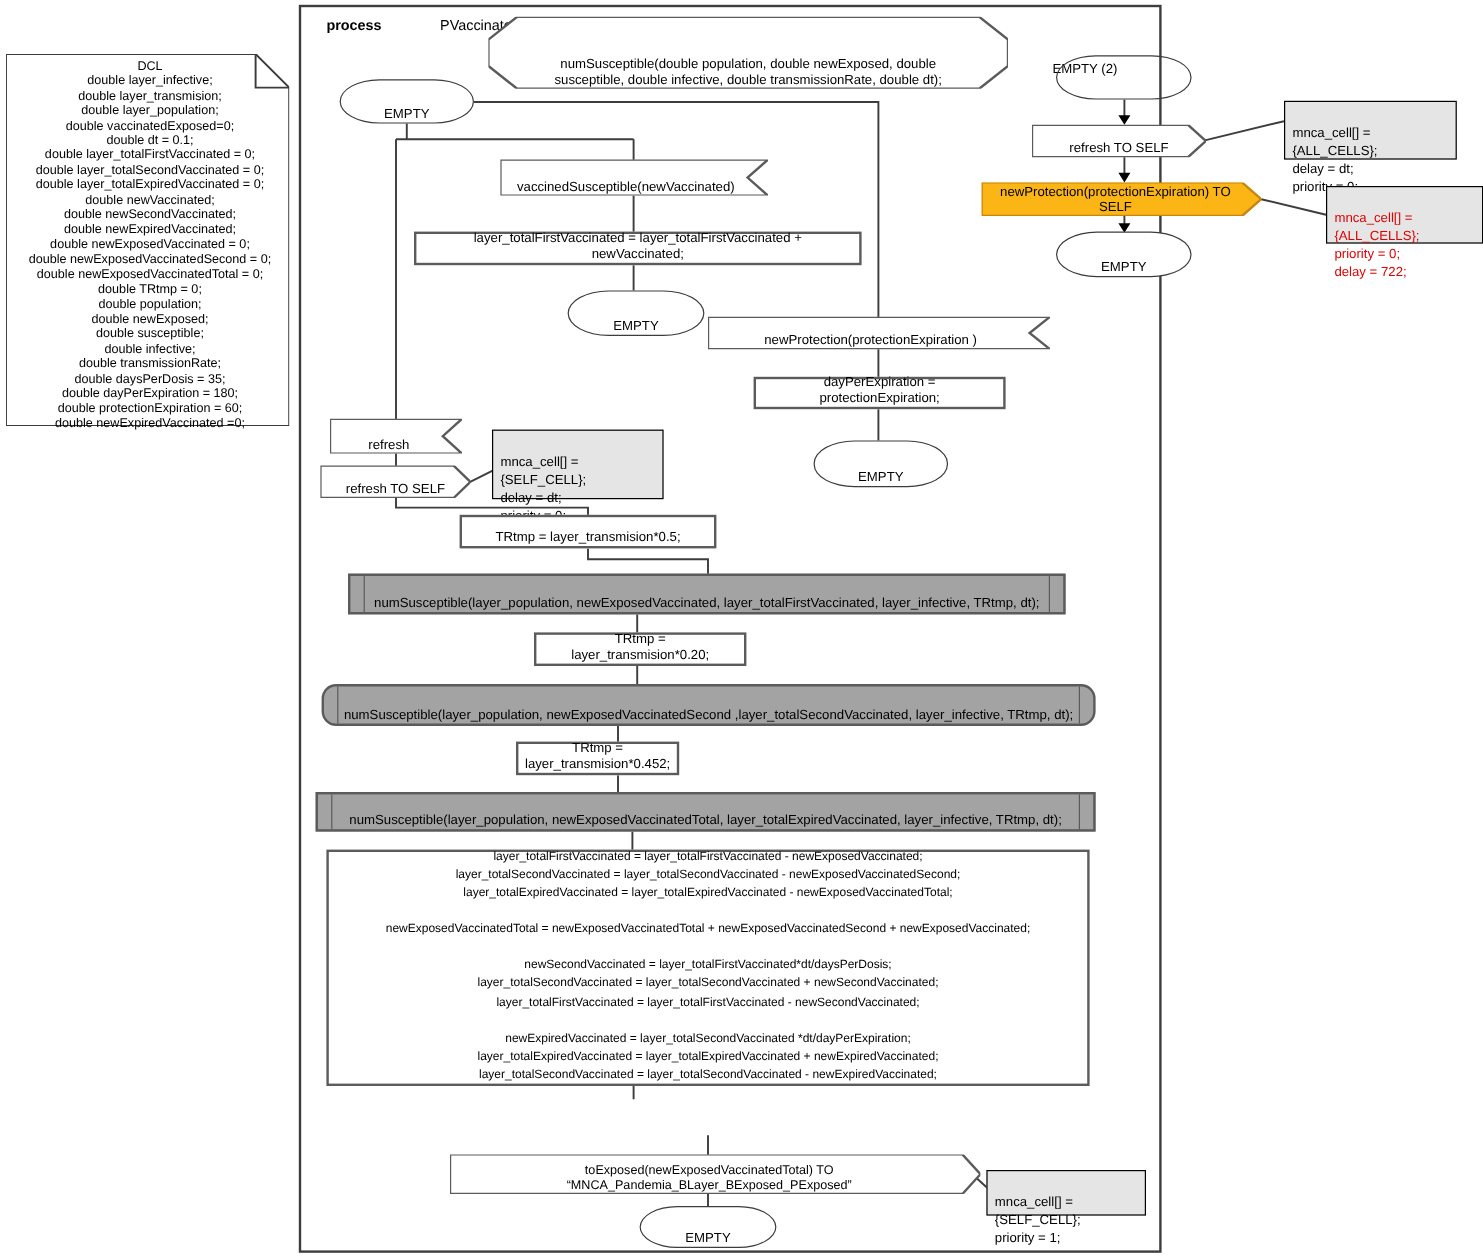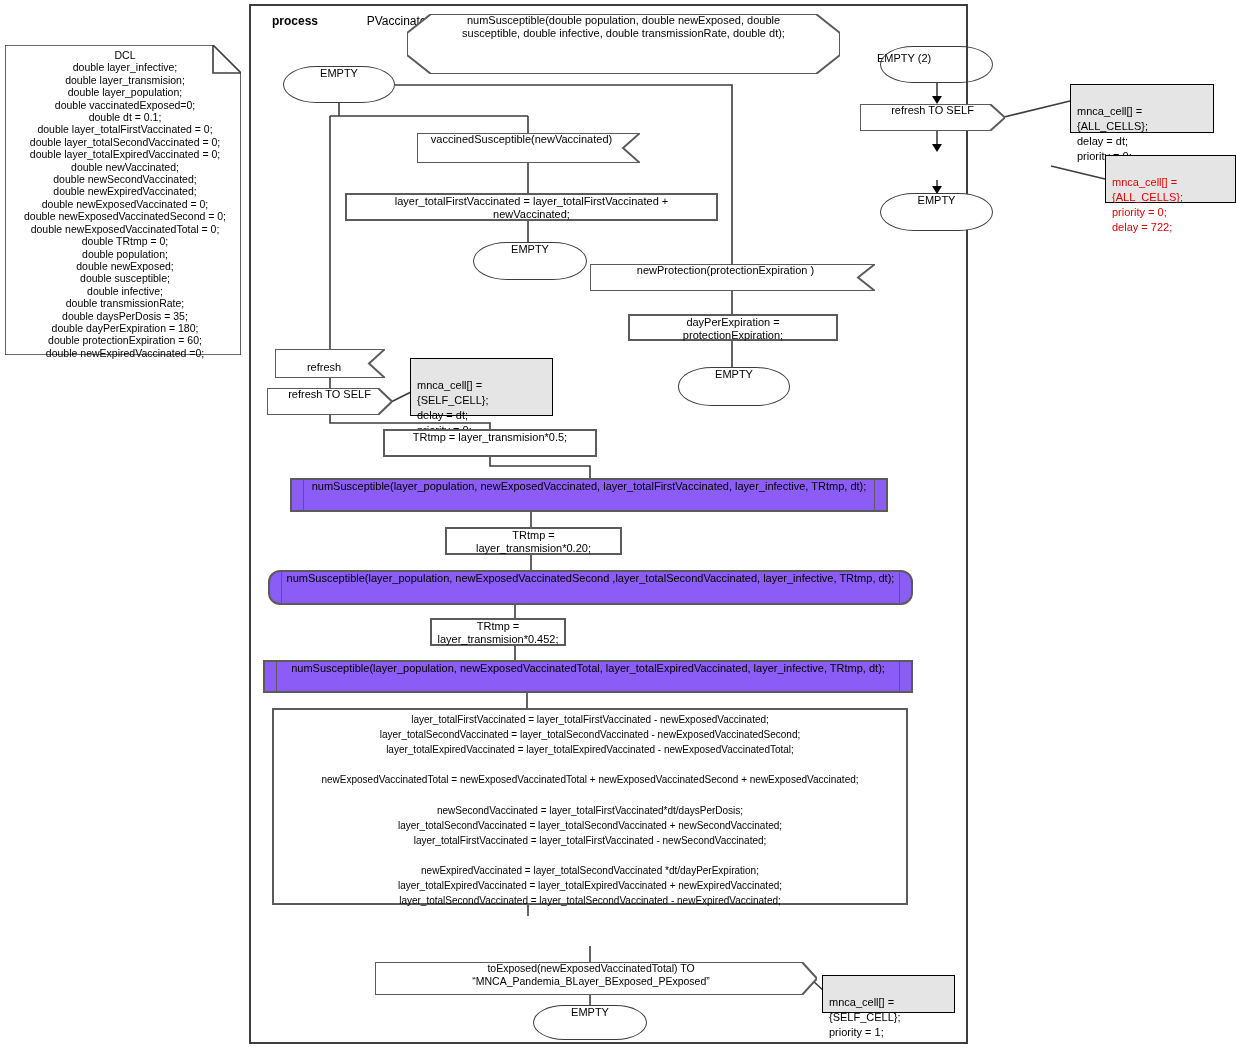--- a/index.html
+++ b/index.html
@@ -1,26 +1,26 @@
 <!DOCTYPE html>
 <html><head>
 <meta charset="utf-8">
 <style>
   html,body{margin:0;padding:0;background:#ffffff;}
   #canvas{position:relative;width:1236px;height:1047px;background:#ffffff;overflow:hidden;
           font-family:"Liberation Sans", sans-serif;color:#000;}
   .lines-layer{position:absolute;left:0;top:0;width:1236px;height:1047px;}
-  .node{position:absolute;box-sizing:border-box;display:flex;align-items:flex-start;justify-content:center;
+  .node{position:absolute;box-sizing:border-box;display:flex;align-items:flex-end;justify-content:center;
         text-align:center;font-size:11px;line-height:13px;}
   .node > svg{position:absolute;left:0;top:0;width:100%;height:100%;}
   .node .lbl{position:relative;z-index:2;padding:0 10px;}
   .rect{background:#fff;border:2px solid #5b5b5b;}
   .stadium{background:#fff;border:1.6px solid #3c3c3c;border-radius:34px/19px;}
   .stadium.hollow{background:transparent;}
-  .call{background:#8b5cf6;border:2px solid #5b5b5b;}
+  .call{background:#a3a3a3;border:2px solid #5b5b5b;}
   .call .vbar{position:absolute;top:0;bottom:0;width:0;border-left:1.6px solid #5b5b5b;z-index:1;}
   .call .vbar.l{left:11px;} .call .vbar.r{right:11px;}
   .poly{fill:#ffffff;stroke:#5b5b5b;stroke-width:2;}
   .poly.thin{stroke:#3c3c3c;stroke-width:1.6;}
   .notebox{position:absolute;box-sizing:border-box;background:#e5e5e5;border:1.4px solid #000;
            font-size:11px;line-height:15px;padding:4px 6px;white-space:pre-line;text-align:left;}
   .prelines{white-space:pre-line;}
   .hdr{position:absolute;font-size:12px;}
   .hdr b{font-weight:bold;}
   .dcl-text{position:absolute;left:12px;top:49px;width:226px;font-size:10.5px;line-height:12.4px;
@@ -241,20 +241,26 @@
 
   <div class="node stadium hollow" style="left:880px;top:46px;width:113px;height:37px;"></div>
 
   <div class="node" style="left:860px;top:104px;width:145px;height:27px;">
     <svg viewBox="0 0 145 27" preserveAspectRatio="none">
       <polygon class="poly" points="0,0 130,0 145,13.5 130,27 0,27"></polygon>
     </svg>
     <span class="lbl">refresh TO SELF</span>
   </div>
 
+  <div class="node" style="left:818px;top:152px;width:233px;height:28px;">
+    <svg viewBox="0 0 233 28" preserveAspectRatio="none">
+      <polygon points="0,0 217,0 233,14 217,28 0,28" stroke="#C8860D" stroke-width="2" fill="#FBB615"></polygon>
+    </svg>
+    <span class="lbl" style="padding:0 14px 0 4px;">newProtection(protectionExpiration) TO SELF</span>
+  </div>
 
   <div class="node stadium" style="left:880px;top:193px;width:113px;height:38px;">
     <span class="lbl">EMPTY</span>
   </div>
 
   <div class="notebox" style="left:1070px;top:84px;width:144px;height:49px;">
     <span class="prelines">mnca_cell[] = {ALL_CELLS};
 delay = dt;
 priority = 0;</span>
   </div>

